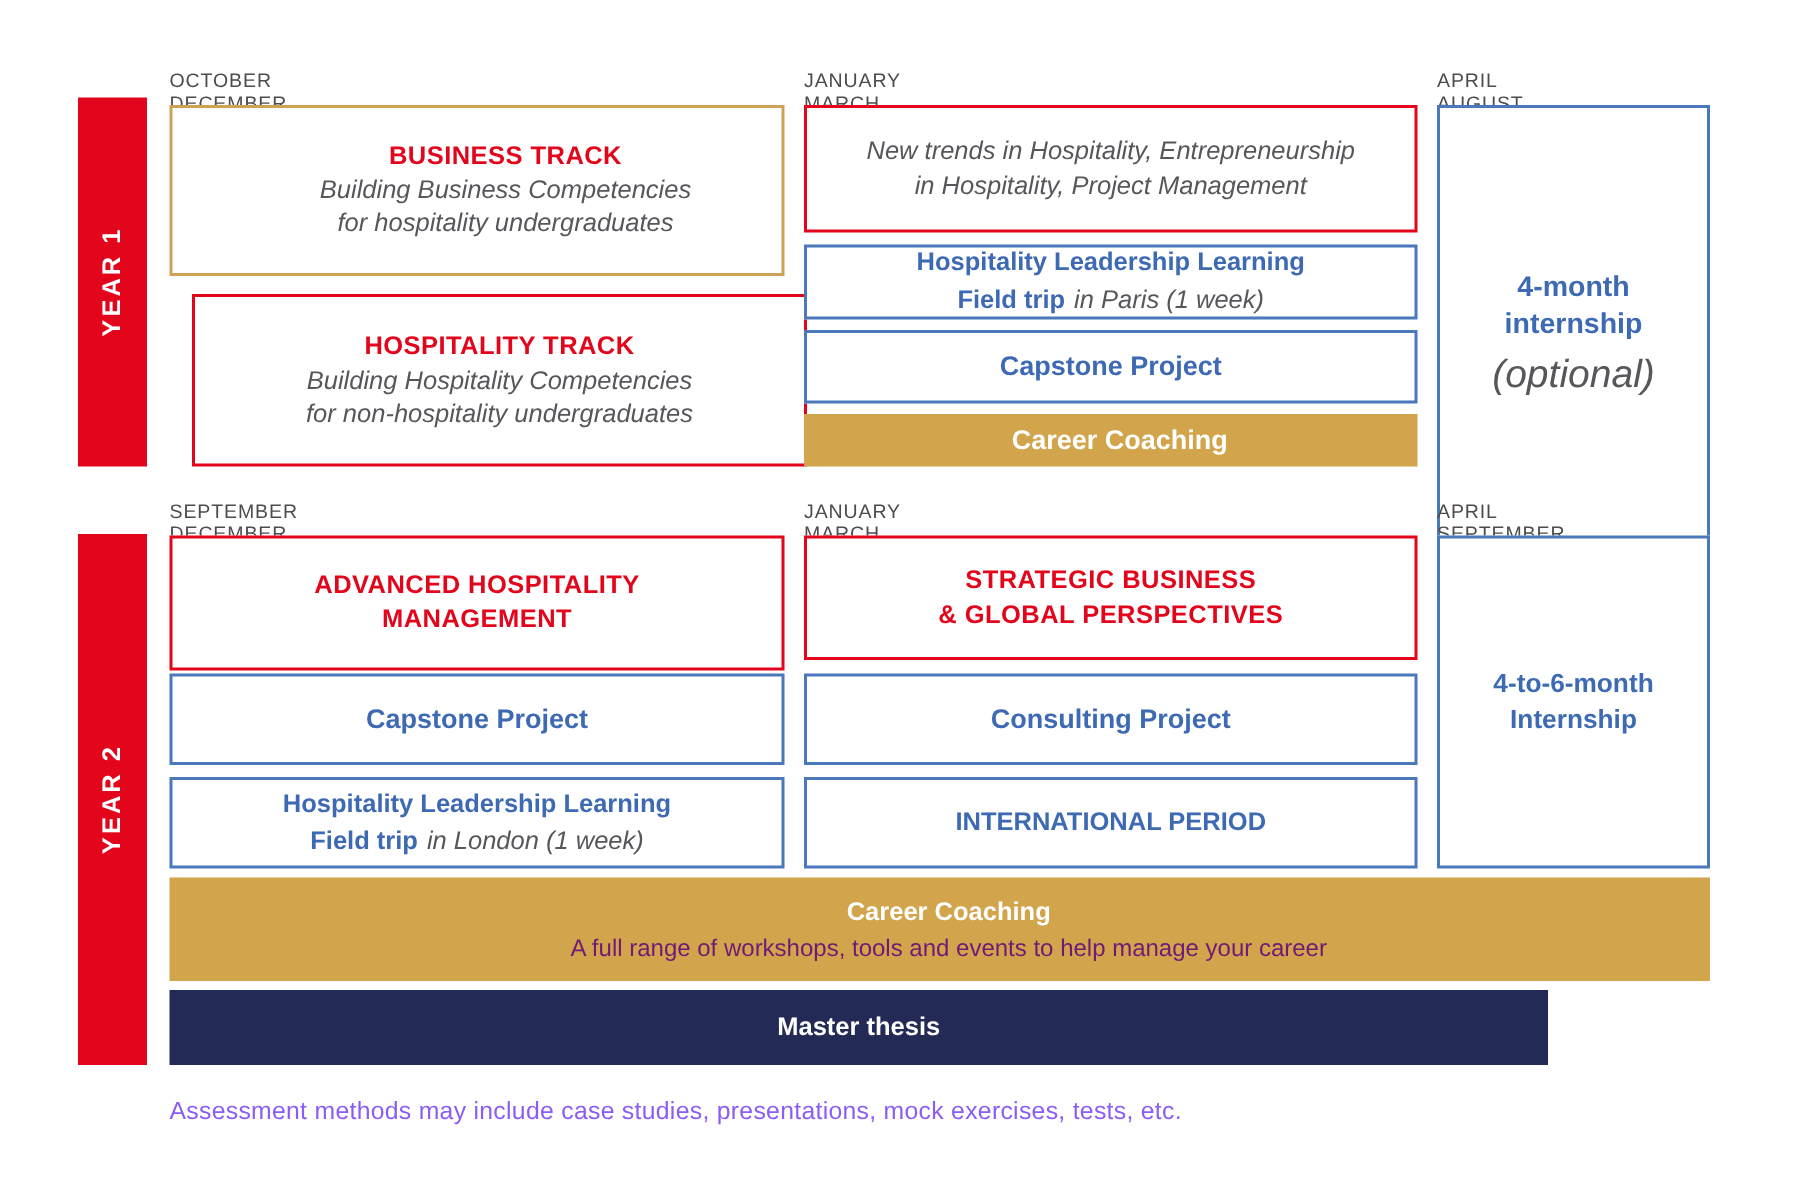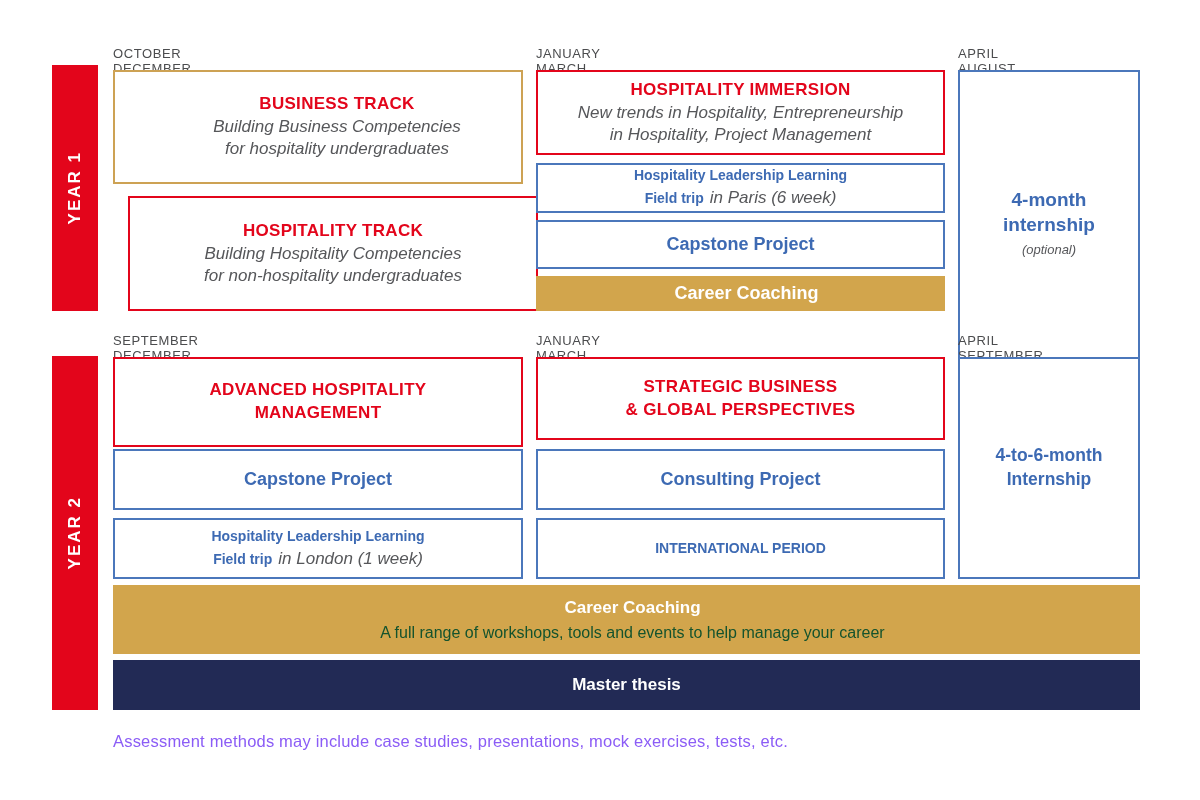--- a/index.html
+++ b/index.html
@@ -29,28 +29,28 @@
   .box.goldb{ border-color:#CDA254;padding-left:48px; }
   .fill {
     position:absolute; display:flex; flex-direction:column; align-items:center;
     justify-content:center; text-align:center; box-sizing:border-box; color:#ffffff;
   }
   .fill.gold { background:#D2A54C;padding-left:12px; }
   .fill.navy { background:#222A55; }
   .t-red   { color:#E3051B; font-weight:bold; font-size:17px; letter-spacing:0.3px; line-height:1.35; }
   .t-it    { color:#56575A; font-style:italic; font-size:17px; line-height:1.32; }
   .t-blue  { color:#3D6AB3; font-weight:bold; font-size:18px; line-height:1.3; }
-  .t-blue-sm { color:#3D6AB3; font-weight:bold; font-size:14px; line-height:1.35; }
+  .t-blue-sm { color:#3D6AB3; font-weight:bold; font-size:17px; line-height:1.35; }
   .t-white-b { color:#ffffff; font-weight:bold; font-size:17px; }
-  .t-white   { color:#14532d; font-weight:400; font-size:16px; margin-top:6px; }
+  .t-white   { color:#701a75; font-weight:400; font-size:16px; margin-top:6px; }
   .preline { white-space:pre-line; }
   .line2 { margin-top:2px; }
   .line2 .rest { margin-left:6px; }
   .big { font-size:19px; }
-  .note-it { color:#56575A; font-style:italic; font-size:13px; margin-top:5px; }
+  .note-it { color:#56575A; font-style:italic; font-size:26px; margin-top:5px; }
   .footer {
     position:absolute; color:#8b5cf6; font-size:16.5px; letter-spacing:0.2px;
   }
 </style>
 </head>
 <body>
 
 <div class="canvas">
 
   <div class="month-row" style="left:113px; top:46px; width:410px;">
@@ -75,28 +75,27 @@
     <div class="t-it preline">Building Business Competencies
 for hospitality undergraduates</div>
   </div>
   <div class="box red" style="left:113px; top:196px; width:410px; height:115px;margin-left:15px;">
     <div class="t-red">HOSPITALITY TRACK</div>
     <div class="t-it preline">Building Hospitality Competencies
 for non-hospitality undergraduates</div>
   </div>
 
   <div class="box red" style="left:536px; top:70px; width:409px; height:85px;">
-    <div class="t-red">HOSPITALITY IMMERSION</div>
     <div class="t-it preline">New trends in Hospitality, Entrepreneurship
 in Hospitality, Project Management</div>
   </div>
   <div class="box blue" style="left:536px; top:163px; width:409px; height:50px;">
     <div class="t-blue-sm">Hospitality Leadership Learning</div>
     <div class="line2">
-      <span class="t-blue-sm">Field trip</span><span class="t-it rest">in Paris (6 week)</span>
+      <span class="t-blue-sm">Field trip</span><span class="t-it rest">in Paris (1 week)</span>
     </div>
   </div>
   <div class="box blue" style="left:536px; top:220px; width:409px; height:49px;">
     <div class="t-blue">Capstone Project</div>
   </div>
   <div class="fill gold" style="left:536px; top:276px; width:409px; height:35px;">
     <div class="t-white-b" style="font-size:18px;">Career Coaching</div>
   </div>
 
   <div class="box blue" style="left:958px; top:70px; width:182px; height:305px;">
@@ -149,19 +148,19 @@
 
   <div class="box blue" style="left:958px; top:357px; width:182px; height:222px;">
     <div class="t-blue-sm preline" style="font-size:17.5px;">4-to-6-month
 Internship</div>
   </div>
 
   <div class="fill gold" style="left:113px; top:585px; width:1027px; height:69px;">
     <div class="t-white-b">Career Coaching</div>
     <div class="t-white">A full range of workshops, tools and events to help manage your career</div>
   </div>
-  <div class="fill navy" style="left:113px; top:660px; width:1027px; height:50px;">
+  <div class="fill navy" style="left:113px; top:660px; width:919px; height:50px;">
     <div class="t-white-b">Master thesis</div>
   </div>
 
   <div class="footer" style="left:113px; top:732px;">Assessment methods may include case studies, presentations, mock exercises, tests, etc.</div>
 
 </div>
 
 </body></html>

